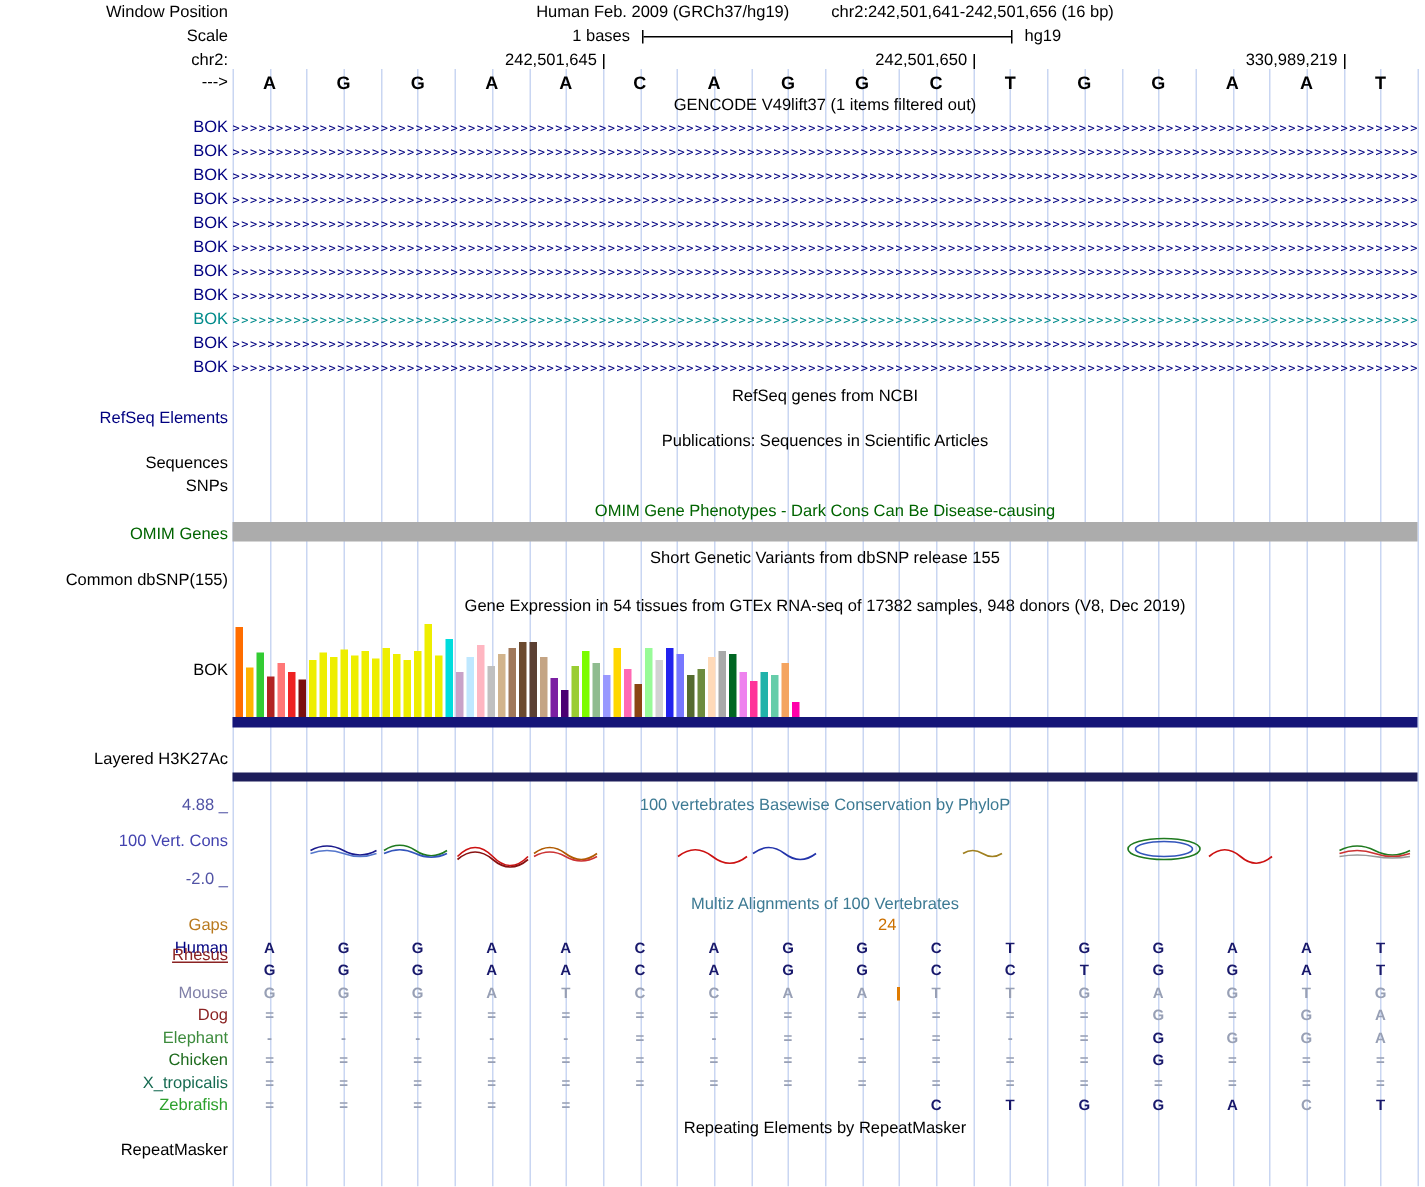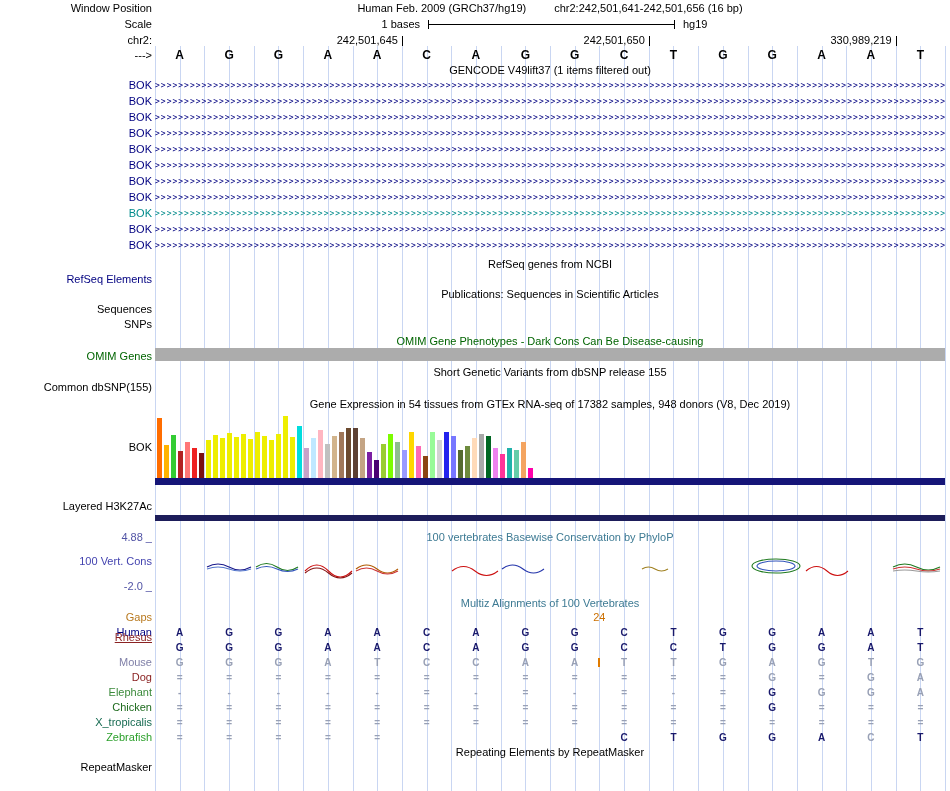--- a/index.html
+++ b/index.html
@@ -17,21 +17,21 @@
   .scalebar::after{content:"";position:absolute;left:0;right:0;top:4px;height:0;border-top:1px solid #000}
   .omimbar{position:absolute;left:155px;top:348px;width:790px;height:13px;background:#acacac}
   #gtex-bars{position:absolute;left:155px;top:411px;width:790px;height:67px}
   .gbar{position:absolute;bottom:0;width:5px}
   .genebar{position:absolute;left:155px;top:478px;width:790px;height:7px;background:#151578}
   .h3kbar{position:absolute;left:155px;top:515px;width:790px;height:6px;background:#1d1d5a}
   #phylop{position:absolute;left:0;top:540px}
   .cell{position:absolute;width:49.375px;text-align:center;font-size:10px;font-weight:bold;color:#18186b;line-height:13px}
   .cell.mut{color:#98a0b5}
   .ins{position:absolute;width:2px;height:9px;background:#e07b00}
-  .gapcount{position:absolute;top:611px;width:28px;text-align:center;color:#cc7000;font-size:11px;line-height:13px}
+  .gapcount{position:absolute;top:611px;width:28px;text-align:left;color:#cc7000;font-size:11px;line-height:13px}
 </style>
 </head>
 <body>
 
 <div id="browser">
   <div id="guides">
       <div class="guide" style="left: 155px; top: 46px; height: 745px;"></div>
       <div class="guide" style="left: 179.688px; top: 46px; height: 745px;"></div>
       <div class="guide" style="left: 204.375px; top: 46px; height: 745px;"></div>
       <div class="guide" style="left: 229.062px; top: 46px; height: 745px;"></div>

